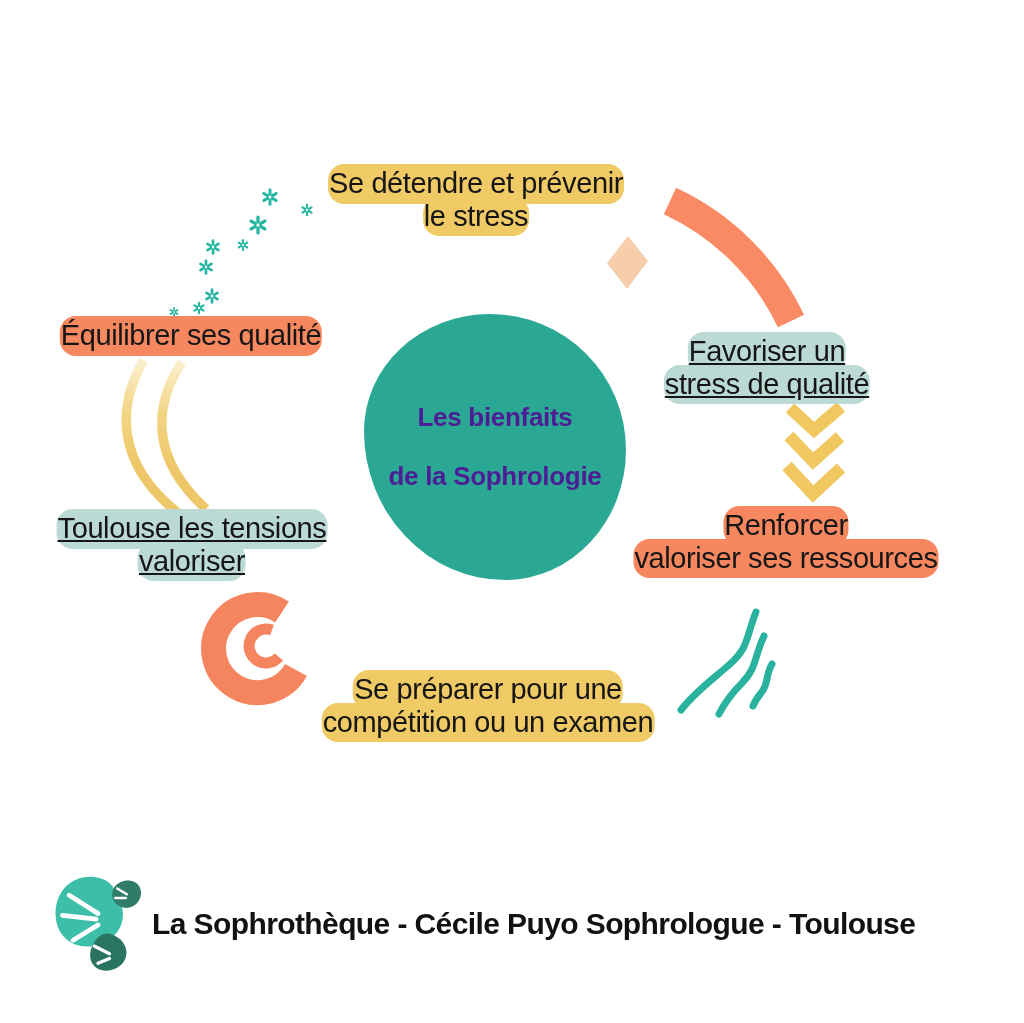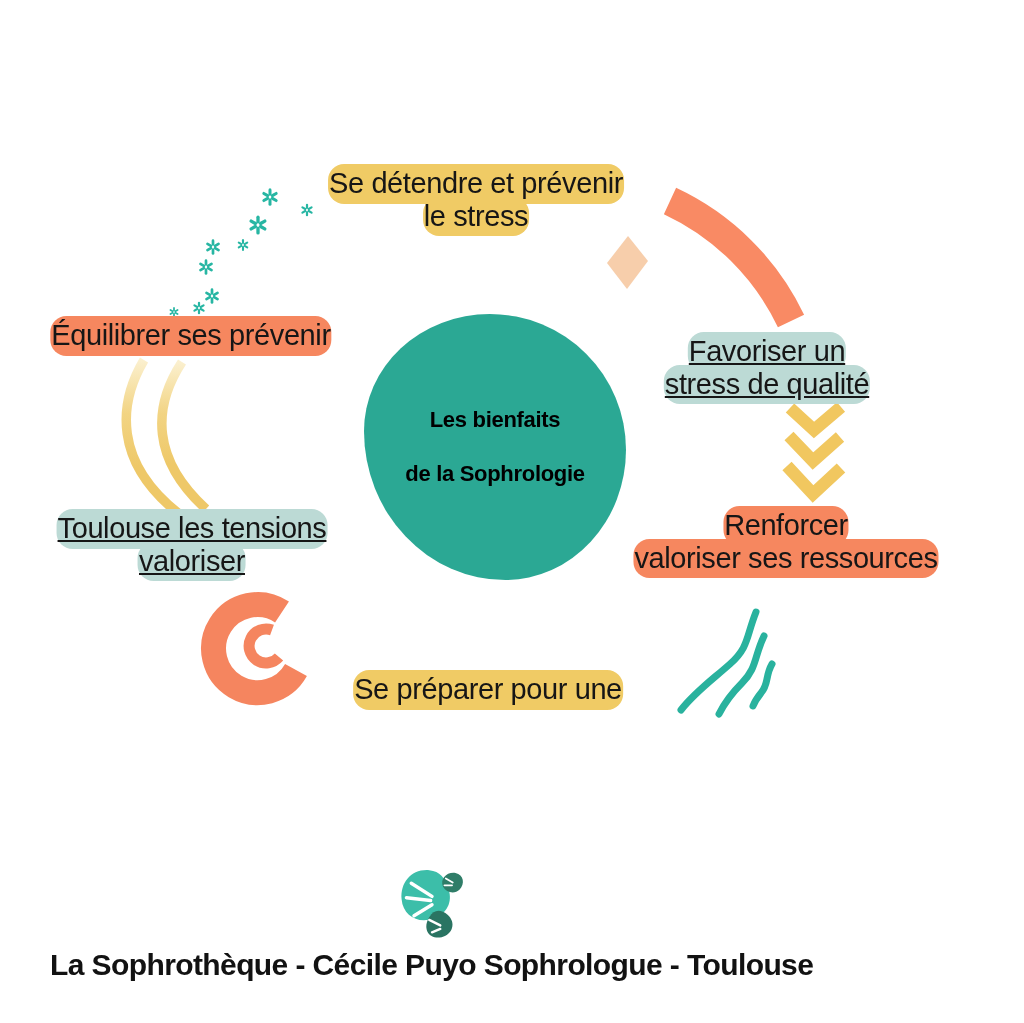--- a/index.html
+++ b/index.html
@@ -25,26 +25,26 @@
   .c-orange span{background:#F6875F;}
   .c-teal  span{background:#BCDAD5;text-decoration:underline;}
   
   .blob{
     position:absolute;left:364px;top:314px;width:262px;height:266px;z-index:1;
     background:#2BA894;
     border-radius:48% 52% 46% 54% / 44% 51% 49% 56%;
     display:flex;flex-direction:column;align-items:center;justify-content:center;gap:28px;
   }
   .blob .t{
-    font-weight:bold;font-size:22px;color:#000000;letter-spacing:-0.3px;white-space:nowrap;
+    font-weight:bold;font-size:26px;color:#4c1d95;letter-spacing:-0.3px;white-space:nowrap;
   }
   
   .footer{
     position:absolute;left:50px;top:866px;height:116px;z-index:2;
-    display:flex;align-items:center;gap:6px;flex-direction:column;
+    display:flex;align-items:center;gap:6px;
   }
   .footer .brand{
     font-weight:bold;font-size:30px;color:#121212;letter-spacing:-0.6px;white-space:nowrap;
   }
 </style>
 </head>
 <body>
 
 <div class="stage">
 
@@ -181,40 +181,41 @@
     <div class="t">Les bienfaits</div>
     <div class="t">de la Sophrologie</div>
   </div>
 
   <div class="label c-yellow" style="left:476px;top:164px">
     <span>Se détendre et prévenir</span>
     <span>le stress</span>
   </div>
 
   <div class="label c-orange" style="left:191px;top:316px">
-    <span>Équilibrer ses prévenir</span>
+    <span>Équilibrer ses qualité</span>
   </div>
 
   <div class="label c-teal" style="left:767px;top:332px">
     <span>Favoriser un</span>
     <span>stress de qualité</span>
   </div>
 
   <div class="label c-teal" style="left:192px;top:509px">
     <span>Toulouse les tensions</span>
     <span>valoriser</span>
   </div>
 
   <div class="label c-orange" style="left:786px;top:506px">
     <span>Renforcer</span>
     <span>valoriser ses ressources</span>
   </div>
 
   <div class="label c-yellow" style="left:488px;top:670px">
     <span>Se préparer pour une</span>
+    <span>compétition ou un examen</span>
   </div>
 
   <div class="footer">
     <svg width="96" height="106" viewBox="0 0 100 110" aria-hidden="true">
 
       <path d="M46,6 C20,4 4,24 6,48 C8,72 30,84 52,76 C72,69 80,52 74,34 C68,16 62,8 46,6 Z" fill="#3CBEA9"></path>
       <g stroke="#FFFFFF" stroke-width="5" stroke-linecap="round" fill="none">
         <path d="M50,44 L20,25"></path>
         <path d="M48,50 L13,46"></path>
         <path d="M50,56 L24,72"></path>

